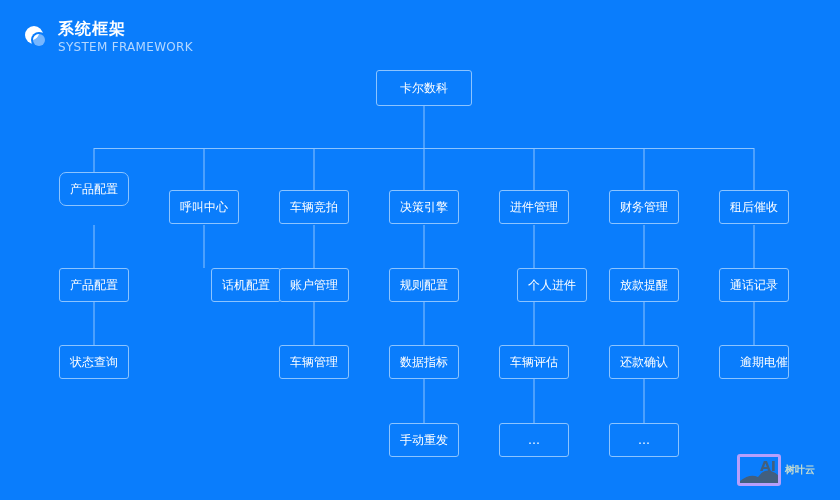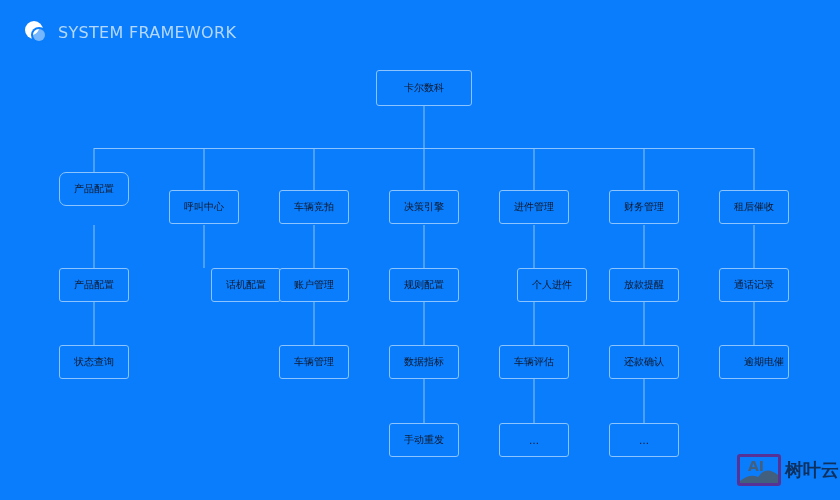--- a/index.html
+++ b/index.html
@@ -8,61 +8,62 @@
     background: #0a7dfc;
     font-family: "DejaVu Sans", "Liberation Sans", sans-serif;
     position: relative;
     color: #fff;
   }
   .header { position: absolute; left: 24px; top: 20px; display: flex; align-items: center; }
   .logo { width: 24px; height: 24px; position: relative; margin-right: 10px; }
   .logo svg { display: block; }
   .title-block { display: flex; flex-direction: column; }
   .title { font-size: 16px; font-weight: bold; color: #fff; line-height: 18px; letter-spacing: 1px; }
-  .subtitle { font-size: 16px; color: #b5d8ff; line-height: 14px; margin-top: 2px; letter-spacing: 0.3px; }
+  .subtitle { font-size: 12px; color: #b5d8ff; line-height: 14px; margin-top: 2px; letter-spacing: 0.3px; }
   svg.lines { position: absolute; left: 0; top: 0; }
   .node {
     position: absolute;
     width: 70px; height: 34px;
     border: 1px solid #8cc4ff;
     border-radius: 3px;
     box-sizing: border-box;
     display: flex; align-items: center; justify-content: center;
-    font-size: 10px; color: #0f172a;
+    font-size: 12px; color: #ffffff;
     background: #0a7dfc;
     cursor: pointer;
   }
   .node.root { width: 96px; height: 36px; }
   .watermark {
     position: absolute; left: 737px; top: 454px;
     display: flex; align-items: center;
     opacity: 0.75;
   }
   .wm-box {
-    width: 44px; height: 32px; border: 3px solid #701a75;
+    width: 44px; height: 32px; border: 3px solid #f0abfc;
     box-sizing: border-box; border-radius: 3px; position: relative;
     font-weight: bold; color: #555; font-size: 14px;
     display: flex; align-items: flex-start; justify-content: flex-start;
-    padding-left: 8px; line-height: 18px; overflow: hidden;
+    padding-left: 20px; line-height: 18px; overflow: hidden;
   }
-  .wm-text { color: #0f172a; font-size: 18px; font-weight: bold; margin-left: 4px; }
+  .wm-text { color: #fef9c3; font-size: 10px; font-weight: bold; margin-left: 4px; }
 </style>
 </head>
 <body>
 
 <div class="header">
   <div class="logo">
     <svg width="24" height="24" viewBox="0 0 24 24">
       <circle cx="10" cy="10" r="9" fill="#ffffff"></circle>
       <circle cx="15" cy="15" r="8" fill="#0a7dfc"></circle>
       <circle cx="15" cy="15" r="6" fill="#cfe6ff" opacity="0.55"></circle>
       <path d="M9 15 A 6 6 0 0 1 15 9 A 9 9 0 0 1 9 15 Z" fill="#ffffff"></path>
     </svg>
   </div>
   <div class="title-block">
+    <div class="title">系统框架</div>
     <div class="subtitle">SYSTEM FRAMEWORK</div>
   </div>
 </div>
 
 <svg class="lines" width="840" height="500">
   <g stroke="#8cc4ff" stroke-width="1" fill="none">
 
     <line x1="424" y1="106" x2="424" y2="148"></line>
 
     <line x1="94" y1="148.5" x2="754" y2="148.5"></line>

